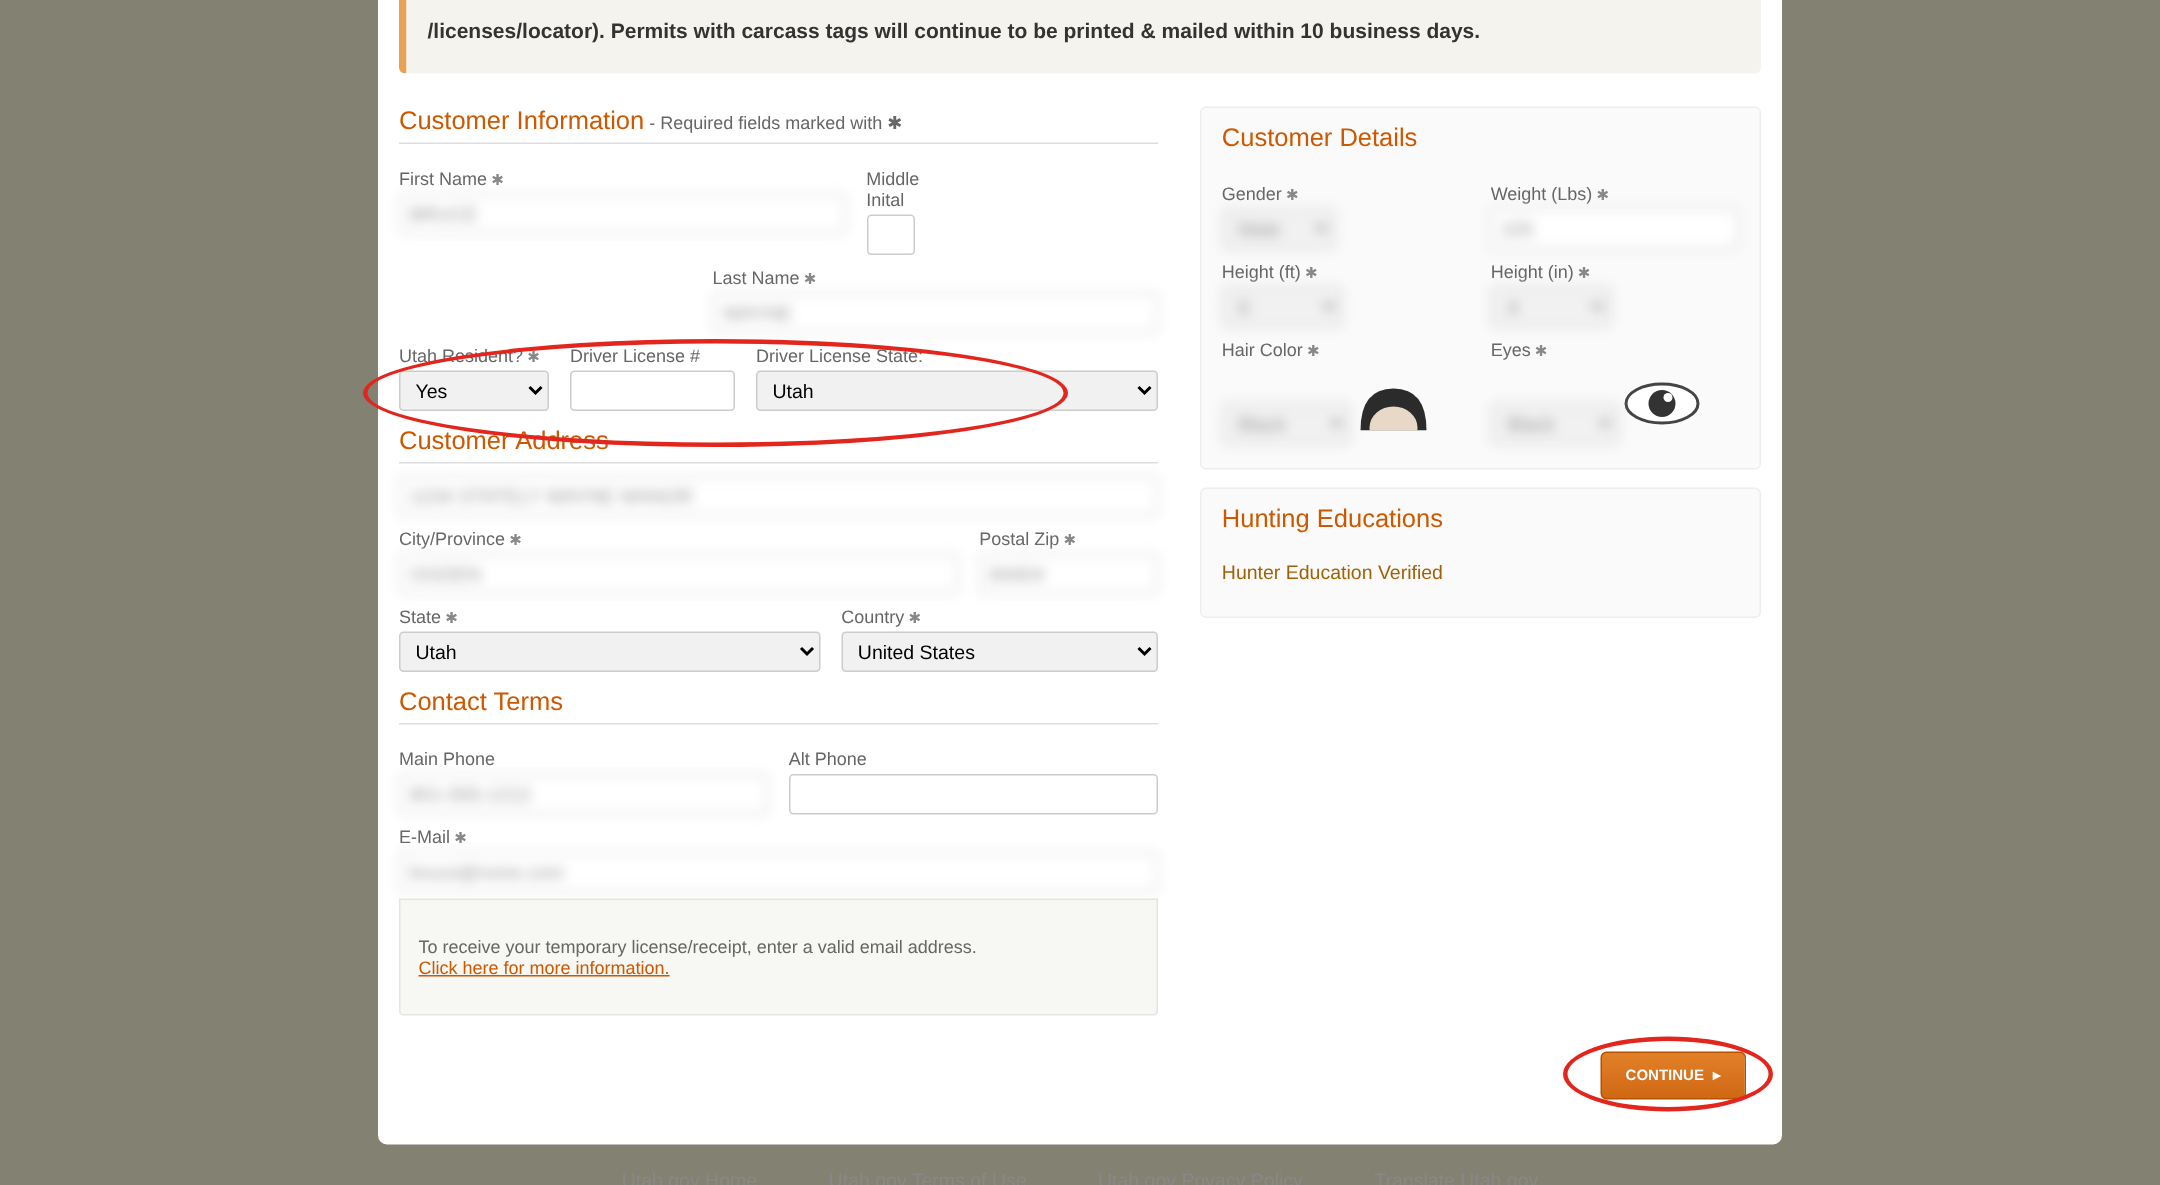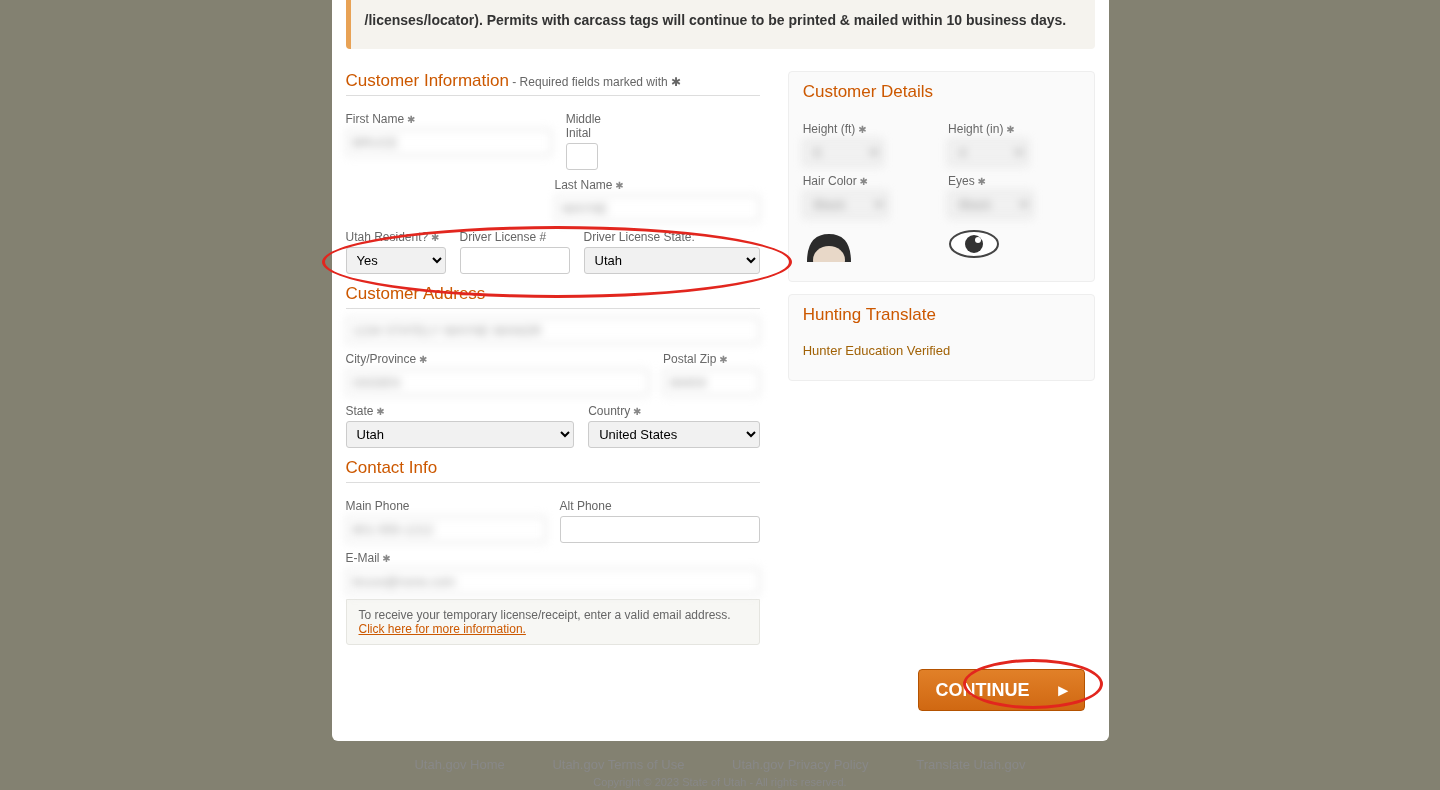--- a/index.html
+++ b/index.html
@@ -3,21 +3,21 @@
 <meta charset="utf-8">
 <style>
 * { box-sizing: border-box; margin: 0; padding: 0; }
 body {
   background: #838171;
   font-family: Arial, Helvetica, sans-serif;
   font-size: 13px;
   color: #666;
 }
 .page {
-  width: 777px;
+  width: 936px;
   margin: 0 auto;
   background: #fff;
   padding: 0 14px 30px 14px;
   border-radius: 0 0 6px 6px;
 }
 .notice {
   background: #f5f3ee;
   border-left: 5px solid #e8a255;
   padding: 10px 14px 18px 14px;
   margin-bottom: 22px;
@@ -57,39 +57,38 @@
   padding: 0 6px;
   font-size: 13px;
 }
 select { background:#f1f1f1; }
 .row { display:flex; gap:14px; }
 .row > div { flex:1; }
 .blur { filter: blur(4px); color:#999; }
 .emailnote {
   background: #f7f7f4;
   border: 1px solid #e5e5e0;
-  padding: 8px 12px;
+  padding: 24px 12px;
   font-size: 12px;
   margin-top: 4px;
   border-radius: 0 0 3px 3px;
 }
 .emailnote a { color:#cc5800; text-decoration: underline; }
 .hair-icon, .eye-icon {
   width: 52px; height:36px; display:inline-block; margin-top:8px;
 }
 .continue-wrap { text-align: right; padding: 24px 10px 0 0; position: relative; }
 .continue {
   display:inline-flex; align-items:center;
   background: linear-gradient(#e18028, #d06812);
   border: 1px solid #b45200;
-  color:#fff; font-weight:bold; font-size:18px;
+  color:#fff; font-weight:bold; font-size:10px;
   padding: 9px 16px;
   border-radius: 4px;
   cursor:pointer;
-  gap:23px;
 }
 .continue .tri { margin-left:6px; }
 .annot-ellipse {
   position:absolute; border:3px solid #e2261e; border-radius:50%;
   pointer-events:none;
 }
 .footer {
   text-align:center; color:#888; font-size:13px; padding:16px 0 30px 0;
 }
 .footer a { color:#888; text-decoration:none; margin: 0 22px; display:inline-block;}
@@ -171,21 +170,21 @@
           <label class="req">State</label>
           <select><option>Utah</option></select>
         </div>
         <div style="flex:0.75">
           <label class="req">Country</label>
           <select><option>United States</option></select>
         </div>
       </div>
 
       <div class="section-gap"></div>
-      <h3>Contact Info</h3>
+      <h3>Contact Terms</h3>
 
       <div class="row">
         <div>
           <label>Main Phone</label>
           <input type="text" class="blur" value="801-555-1212" style="">
         </div>
         <div>
           <label>Alt Phone</label>
           <input type="text" value="" style="">
         </div>
@@ -200,20 +199,30 @@
 
     </div>
 
     <div class="right">
       <div class="panel">
         <h3 style="border:none">Customer Details</h3>
 
         <div class="row">
         </div>
 
+        <div class="row">
+          <div>
+            <label class="req">Gender</label>
+            <select style="width:75px" class="blur"><option>Male</option></select>
+          </div>
+          <div>
+            <label class="req">Weight (Lbs)</label>
+            <input type="text" class="blur" value="225" style="">
+          </div>
+        </div>
 
         <div class="row">
           <div>
             <label class="req">Height (ft)</label>
             <select style="width:80px" class="blur"><option>6</option></select>
           </div>
           <div>
             <label class="req">Height (in)</label>
             <select style="width:80px" class="blur"><option>4</option></select>
           </div>
@@ -238,21 +247,21 @@
                   <ellipse cx="26" cy="18" rx="24" ry="13" fill="#fff" stroke="#444" stroke-width="2"></ellipse>
                   <circle cx="26" cy="18" r="9" fill="#333"></circle>
                   <circle cx="30" cy="14" r="3" fill="#fff"></circle>
                 </svg>
             </div>
           </div>
         </div>
       </div>
 
       <div class="panel">
-        <h3 style="border:none">Hunting Translate</h3>
+        <h3 style="border:none">Hunting Educations</h3>
         <div style="color:#a16207; padding:6px 0;">Hunter Education Verified</div>
       </div>
     </div>
   </div>
 
   <div class="continue-wrap">
     <div class="annot-ellipse" style="right:-8px; top:14px; width:140px; height:50px;"></div>
     <button class="continue">
       <span>CONTINUE</span>
       <span class="tri">▸</span>

